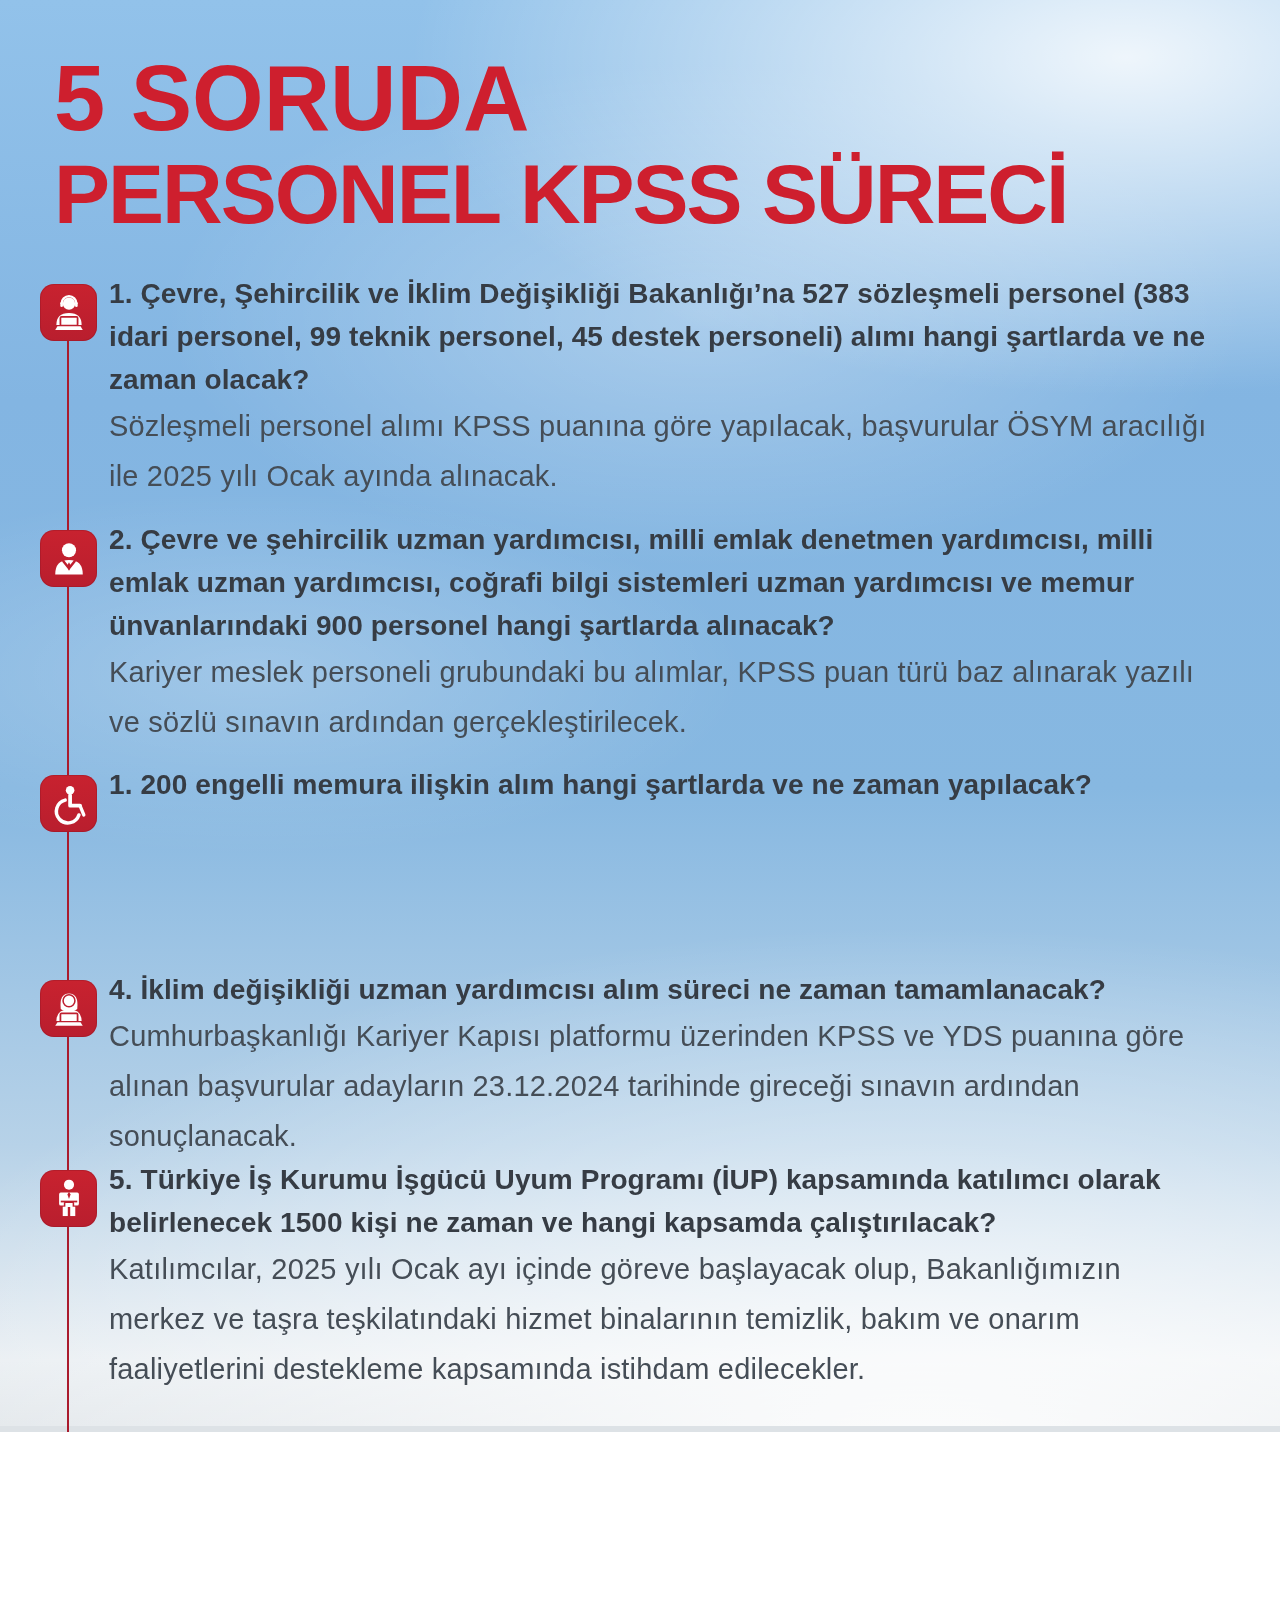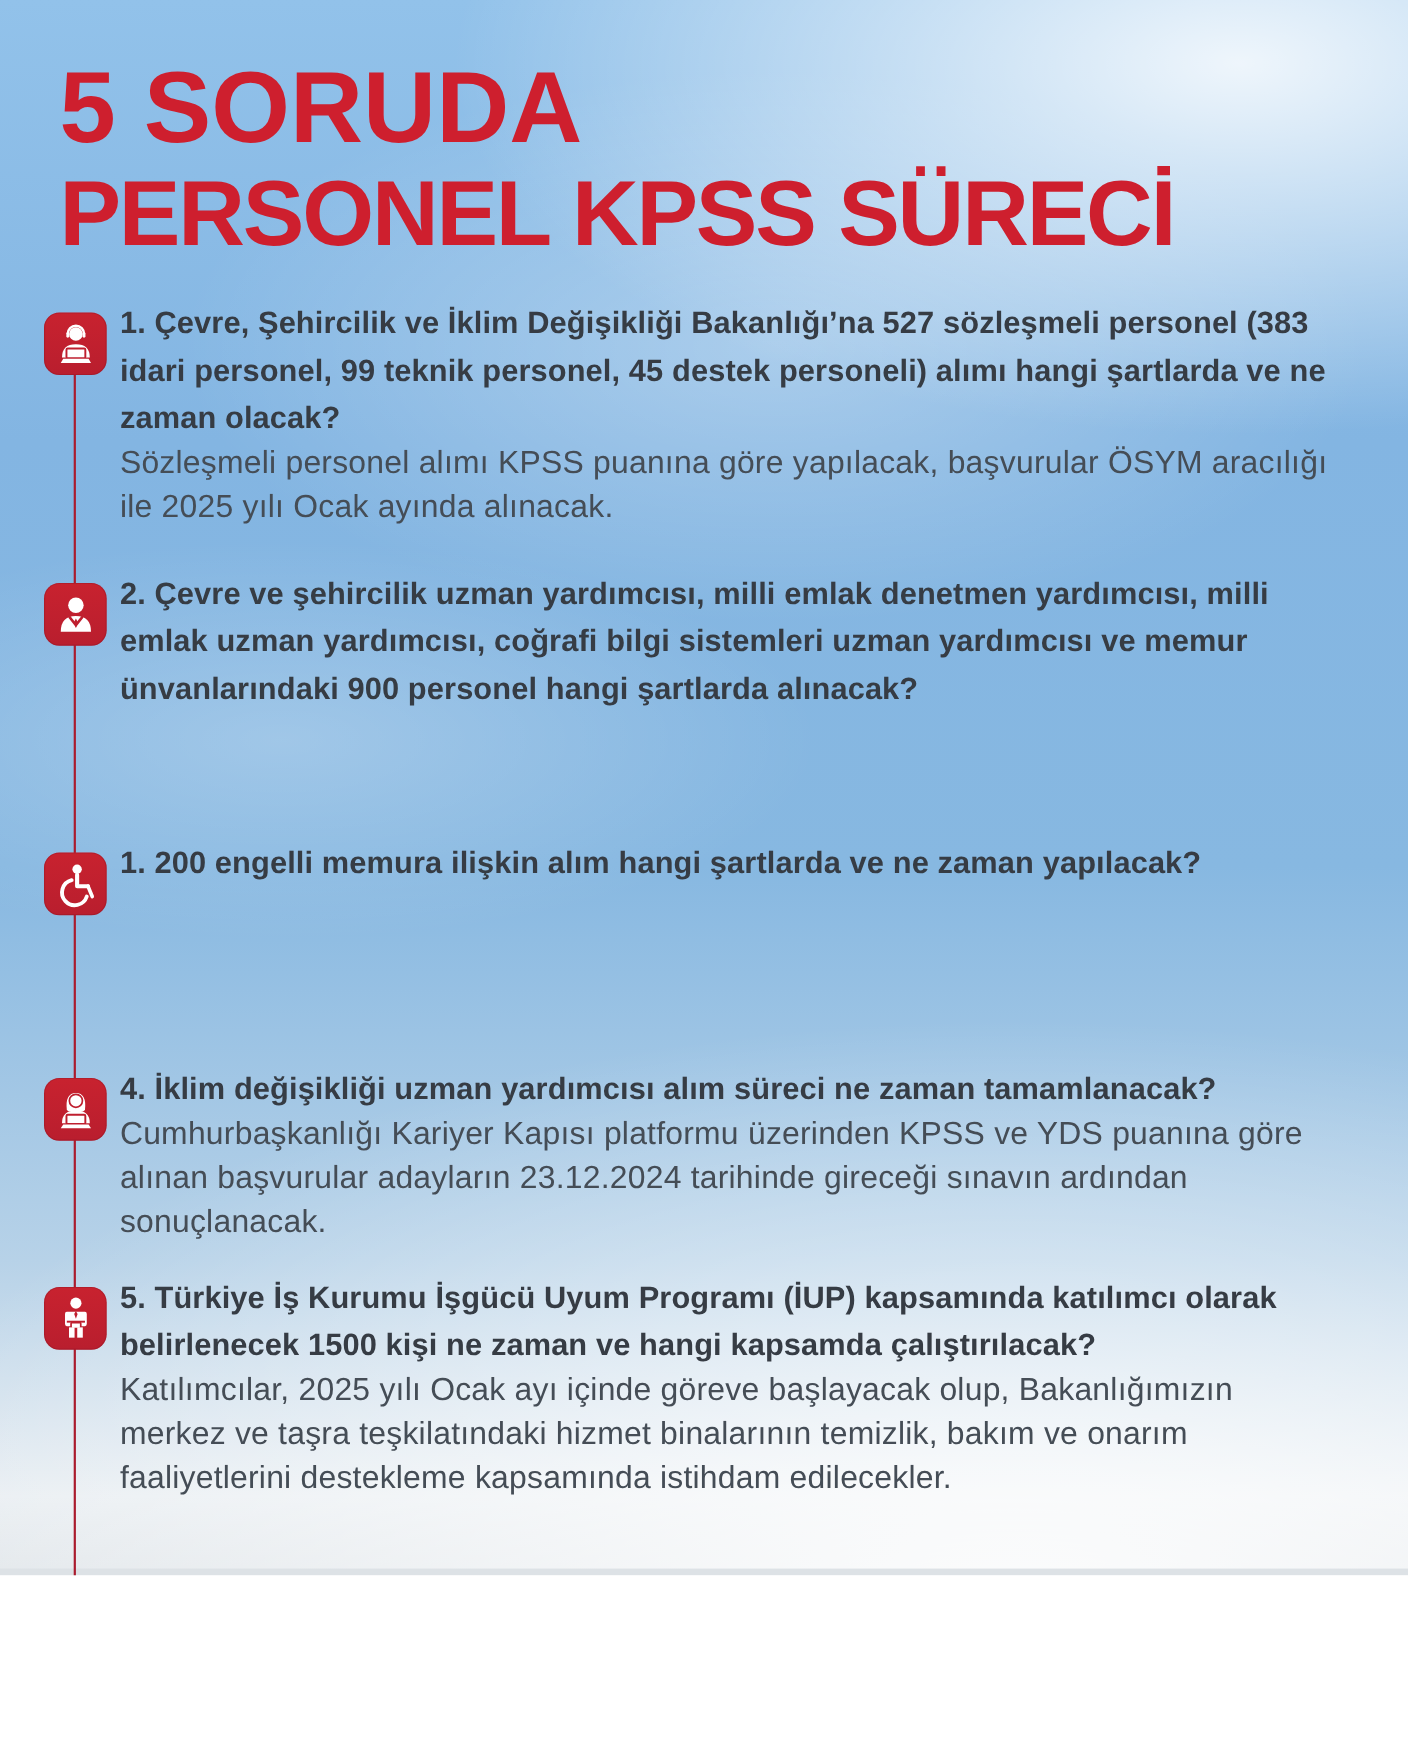--- a/index.html
+++ b/index.html
@@ -35,21 +35,21 @@
     border-radius:14px;box-shadow:0 0 0 1px rgba(140,20,35,.35) inset;
     display:flex;align-items:center;justify-content:center;
   }
   .badge svg{width:44px;height:44px;display:block;}
   .qtext{position:absolute;left:109px;top:0;width:1108px;}
   p.q{
     margin:0;font-size:28px;line-height:43px;font-weight:bold;
     color:#363c44;letter-spacing:0.1px;
   }
   p.a{
-    margin:0;font-size:29px;line-height:40px;font-weight:normal;
+    margin:0;font-size:29px;line-height:50px;font-weight:normal;
     color:#454d56;letter-spacing:0.2px;
   }
   .footer{position:absolute;left:46px;top:1432px;height:140px;z-index:2;display:flex;gap:13px;}
   .emblem{width:128px;height:132px;}
   .ministry{
     margin-left:30px;color:#d01f2f;font-weight:bold;
     font-size:25px;line-height:34px;letter-spacing:0.3px;
   }
   .bottom-strip{position:absolute;left:0;bottom:0;width:1280px;height:6px;background:#dde2e6;z-index:0;}
 </style>
@@ -87,20 +87,21 @@
     <div class="badge">
       <svg viewBox="0 0 40 40">
         <circle cx="20" cy="12" r="6.4" fill="#fff"></circle>
         <path d="M7.5,34 q0,-13 12.5,-13 q12.5,0 12.5,13 z" fill="#fff"></path>
         <path d="M14.5,21.5 L20,28.5 L25.5,21.5" stroke="#bf1f2f" stroke-width="2.2" fill="none"></path>
         <path d="M20,23 l-1.6,3 l1.6,5 l1.6,-5 z" fill="#bf1f2f"></path>
       </svg>
     </div>
     <div class="qtext">
       <p class="q">2. Çevre ve şehircilik uzman yardımcısı, milli emlak denetmen yardımcısı, milli emlak uzman yardımcısı, coğrafi bilgi sistemleri uzman yardımcısı ve memur ünvanlarındaki 900 personel hangi şartlarda alınacak?</p>
+      <p class="a">Kariyer meslek personeli grubundaki bu alımlar, KPSS puan türü baz alınarak yazılı ve sözlü sınavın ardından gerçekleştirilecek.</p>
     </div>
   </div>
 
   <div class="qblock" style="top:763px">
     <div class="badge">
       <svg viewBox="0 0 40 40">
         <circle cx="21" cy="7.5" r="3.9" fill="#fff"></circle>
         <path d="M21,12 v9.5 h9" stroke="#fff" stroke-width="3.4" fill="none" stroke-linecap="round" stroke-linejoin="round"></path>
         <path d="M30,21.5 l3.5,8.5" stroke="#fff" stroke-width="3" fill="none" stroke-linecap="round"></path>
         <path d="M16.5,16.5 a10.5,10.5 0 1 0 12.5,13.5" stroke="#fff" stroke-width="3.2" fill="none" stroke-linecap="round"></path>

